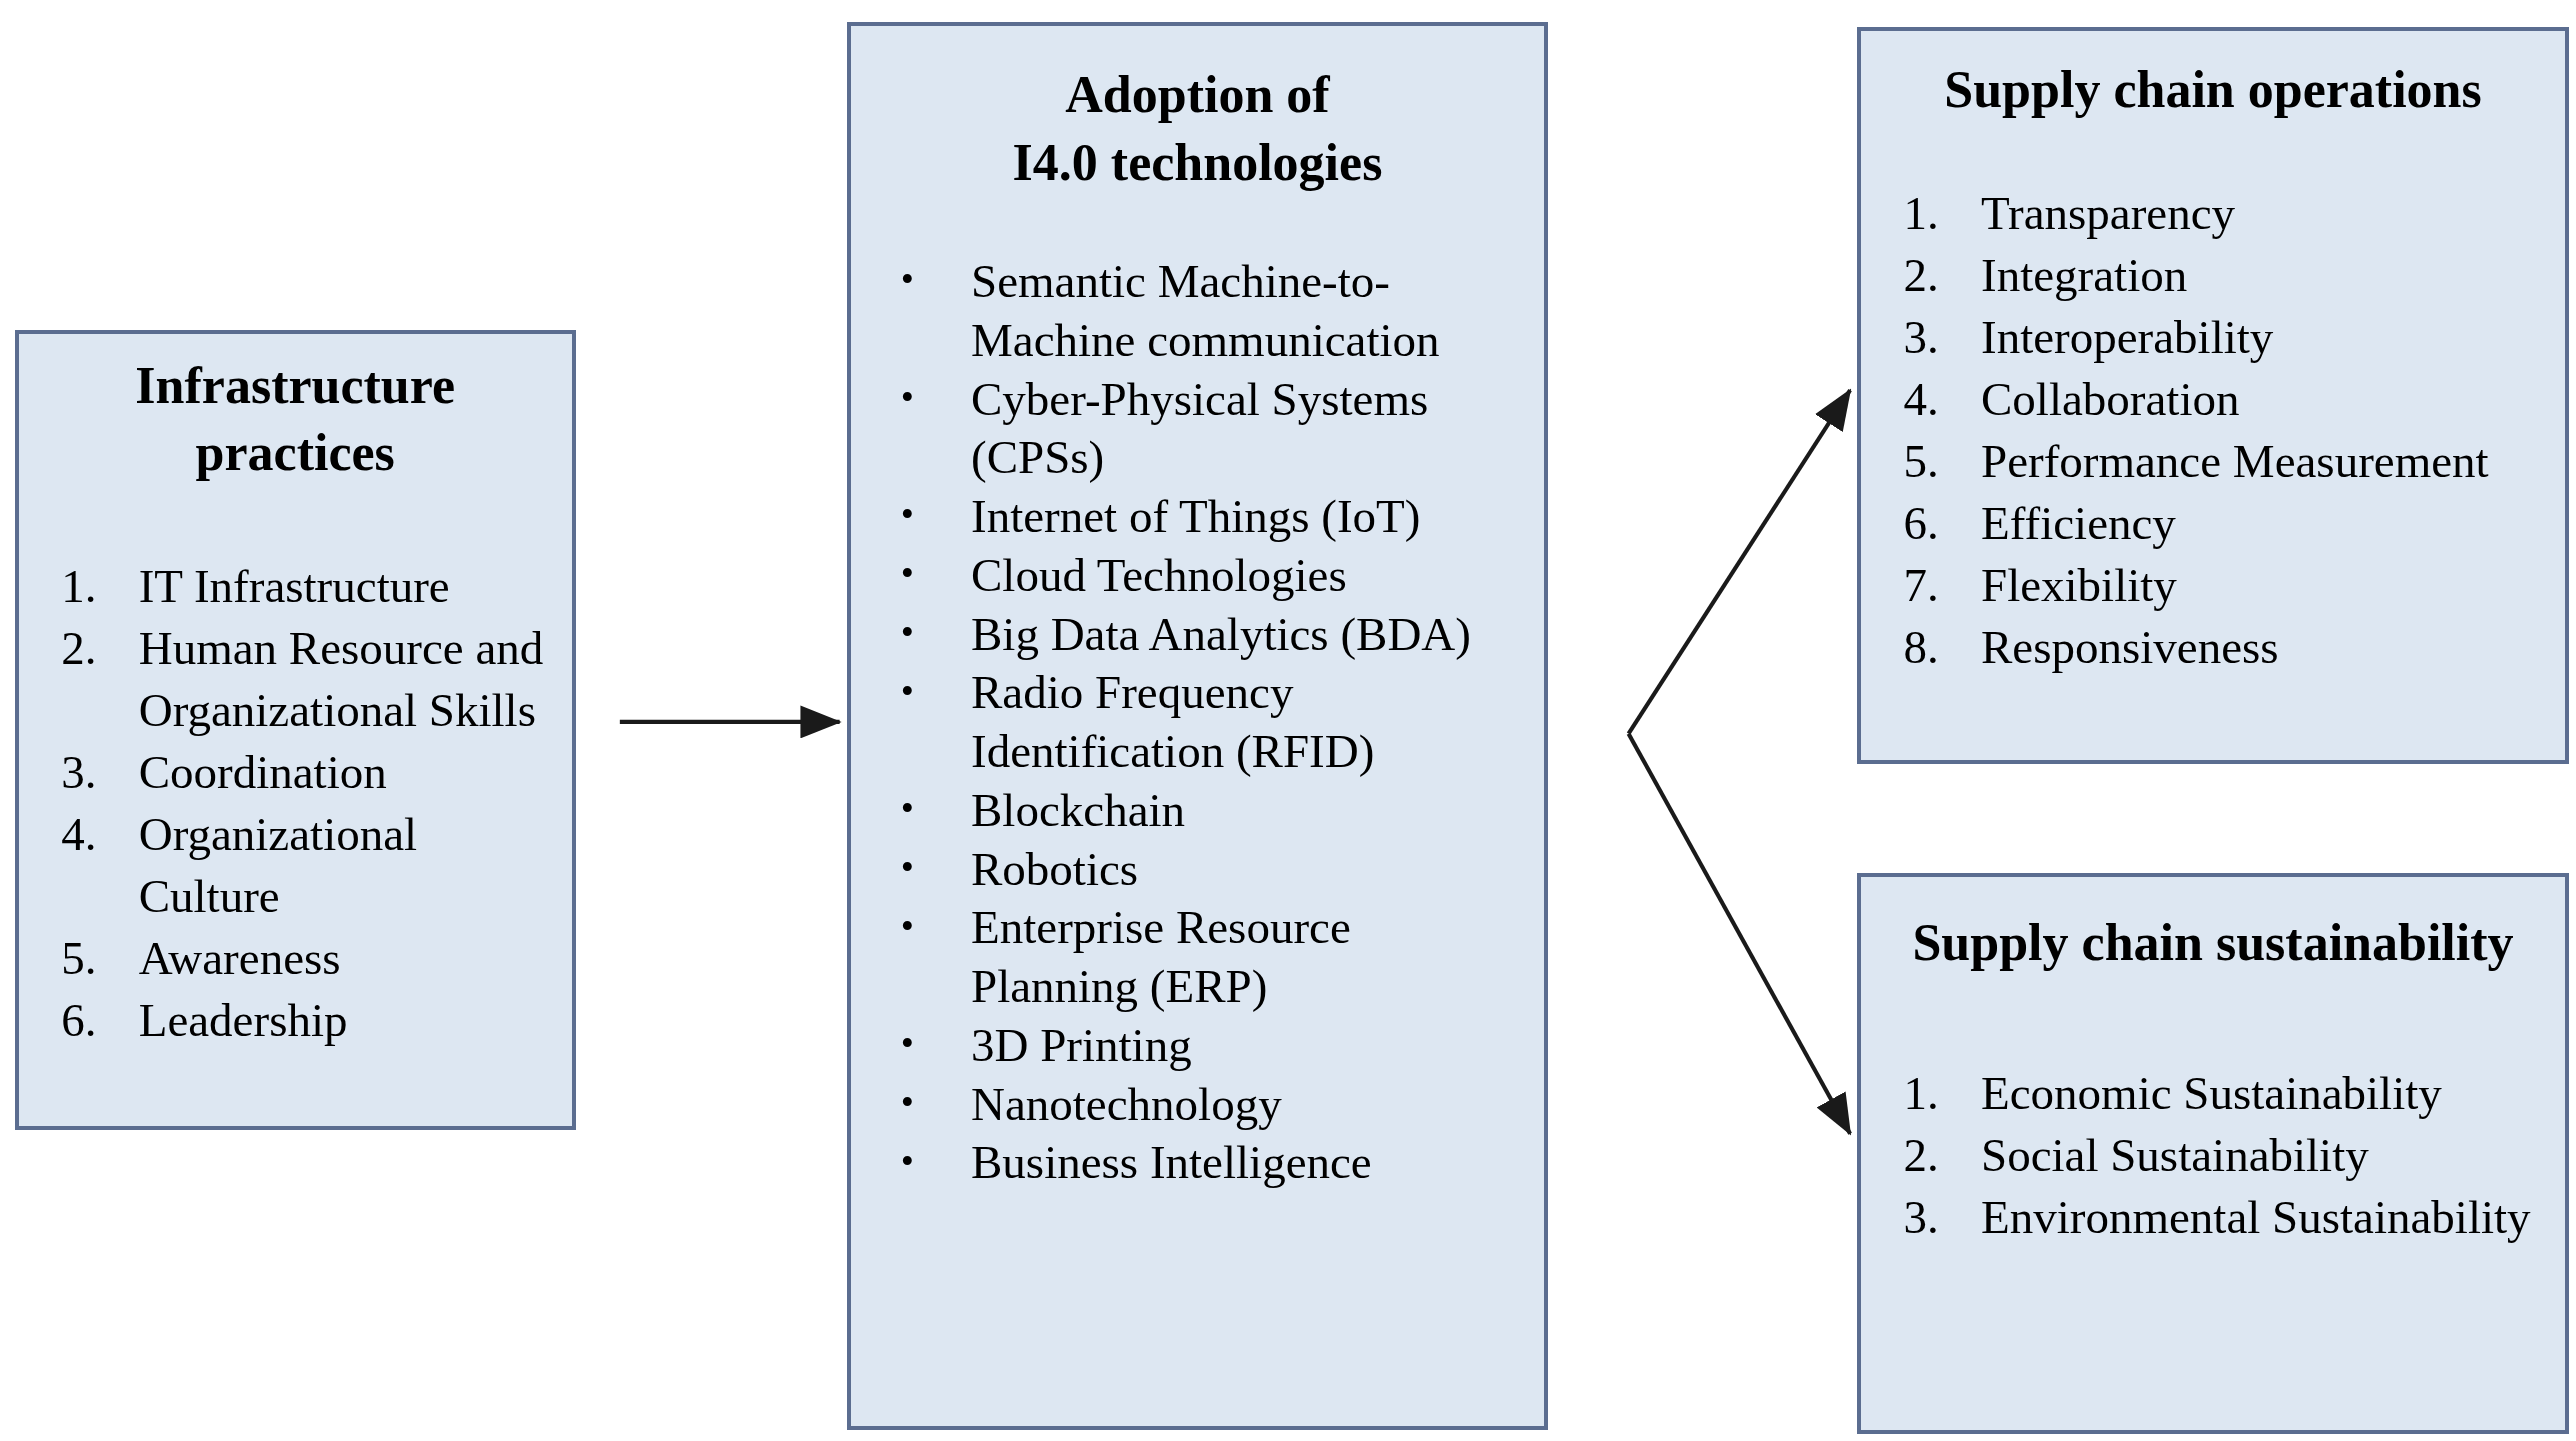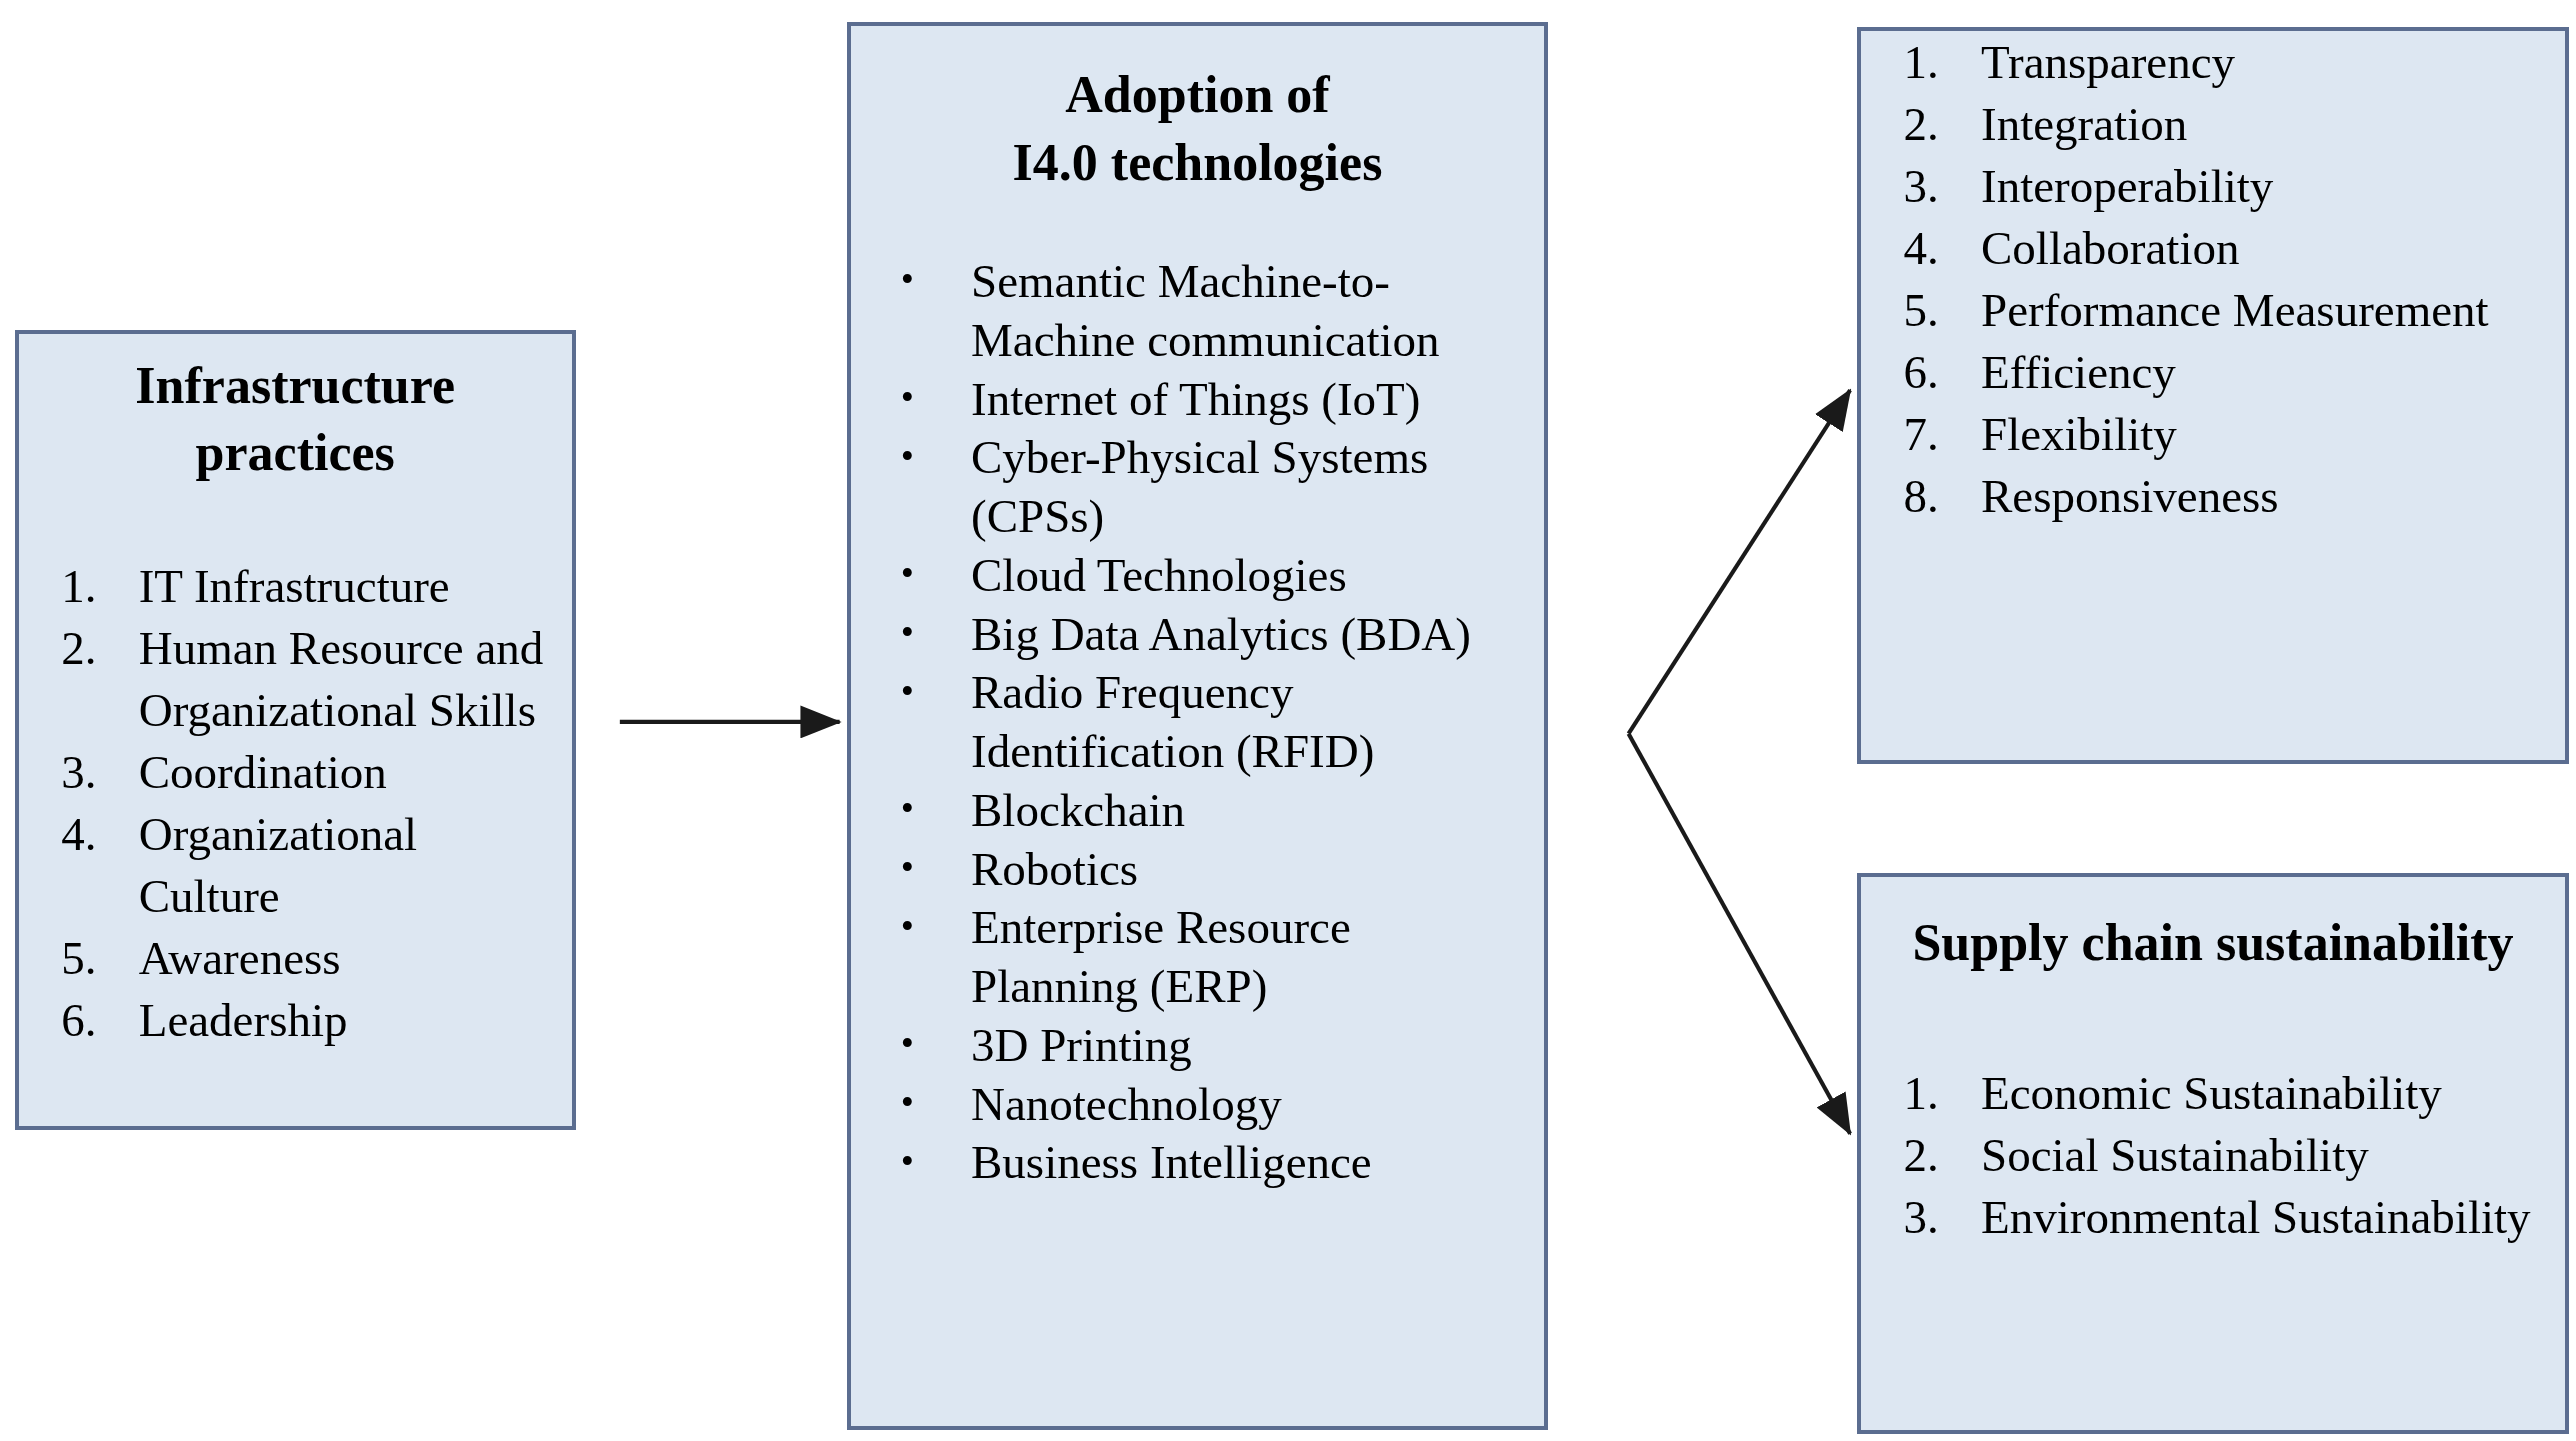--- a/index.html
+++ b/index.html
@@ -110,35 +110,36 @@
       <li>Awareness</li>
       <li>Leadership</li>
     </ol>
   </div>
 
   <div class="box" id="box-adoption">
     <h2 class="box-title">Adoption of
 I4.0 technologies</h2>
     <ul class="item-list">
       <li>Semantic Machine-to-Machine communication</li>
+      <li>Cyber-Physical Systems (CPSs)</li>
       <li>Internet of Things (IoT)</li>
-      <li>Cyber-Physical Systems (CPSs)</li>
       <li>Cloud Technologies</li>
       <li>Big Data Analytics (BDA)</li>
       <li>Radio Frequency Identification (RFID)</li>
       <li>Blockchain</li>
       <li>Robotics</li>
       <li>Enterprise Resource Planning (ERP)</li>
       <li>3D Printing</li>
       <li>Nanotechnology</li>
       <li>Business Intelligence</li>
     </ul>
   </div>
 
   <div class="box" id="box-operations">
+    <h2 class="box-title">Supply chain operations</h2>
     <ol class="item-list">
       <li>Transparency</li>
       <li>Integration</li>
       <li>Interoperability</li>
       <li>Collaboration</li>
       <li>Performance Measurement</li>
       <li>Efficiency</li>
       <li>Flexibility</li>
       <li>Responsiveness</li>
     </ol>

